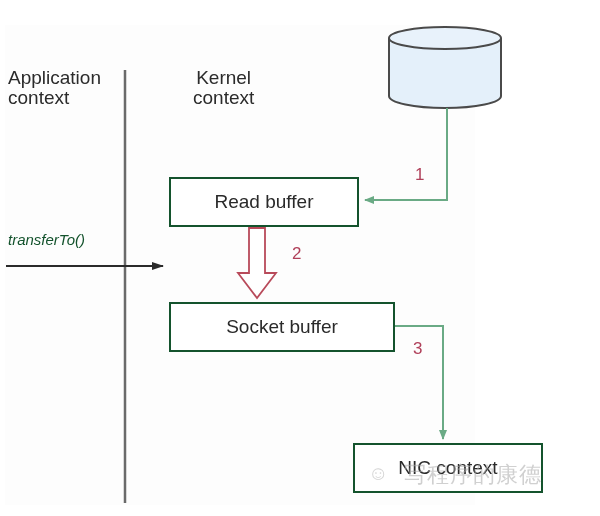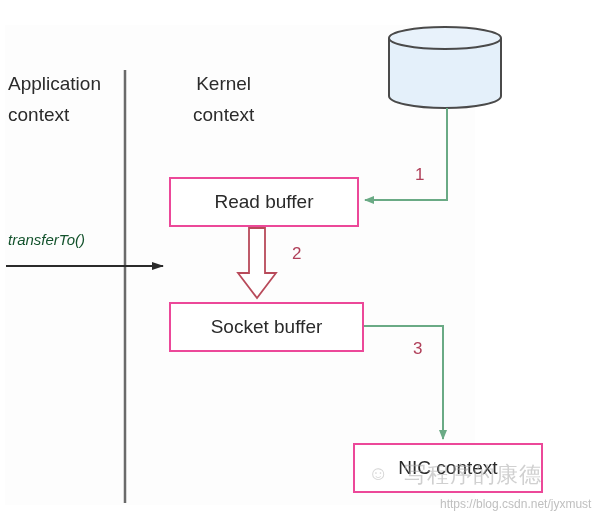--- a/index.html
+++ b/index.html
@@ -1,27 +1,27 @@
 <!DOCTYPE html>
 <html><head>
   <meta charset="utf-8">
   <style>
     html, body { margin: 0; padding: 0; background: #ffffff; }
     body { width: 600px; height: 516px; position: relative; overflow: hidden;
            font-family: "Liberation Sans", sans-serif; color: #2a2a2a; }
     .canvas { position: absolute; left: 0; top: 0; width: 600px; height: 516px; }
     .panel-bg { position: absolute; left: 5px; top: 25px; width: 470px; height: 480px; background: #fdfdfd; }
-    .label { position: absolute; font-size: 19px; line-height: 31px; color: #2b2b2b; }
+    .label { position: absolute; font-size: 19px; line-height: 20px; color: #2b2b2b; }
     .label.app { left: 8px; top: 68px; }
     .label.kernel { left: 193px; top: 68px; text-align: center; }
     .fn-label { position: absolute; left: 8px; top: 231px; font-size: 15px; font-style: italic; color: #14532d; }
-    .box { position: absolute; border: 2px solid #ec4899; background: #fff; box-sizing: border-box;
+    .box { position: absolute; border: 2px solid #14532d; background: #fff; box-sizing: border-box;
            display: flex; align-items: center; justify-content: center; font-size: 19px; color: #2a2a2a; }
     .box.read { left: 169px; top: 177px; width: 190px; height: 50px; }
-    .box.socket { left: 169px; top: 302px; width: 195px; height: 50px; }
+    .box.socket { left: 169px; top: 302px; width: 226px; height: 50px; }
     .box.nic { left: 353px; top: 443px; width: 190px; height: 50px; }
     .step { position: absolute; font-size: 17px; color: #b0405a; }
     .step.s1 { left: 415px; top: 165px; }
     .step.s2 { left: 292px; top: 244px; }
     .step.s3 { left: 413px; top: 339px; }
     .wm-cn { position: absolute; left: 404px; top: 460px; font-size: 22px; color: rgba(170,170,170,0.55); letter-spacing: 1px; }
     .wm-icon { position: absolute; left: 368px; top: 462px; font-size: 20px; color: rgba(170,170,170,0.5); }
     .wm-url { position: absolute; left: 440px; top: 497px; font-size: 12px; color: rgba(175,175,175,0.8); }
   </style>
 </head>
@@ -72,14 +72,13 @@
   <div class="box nic">
     <span>NIC context</span>
   </div>
 
   <div class="step s1">1</div>
   <div class="step s2">2</div>
   <div class="step s3">3</div>
 
   <div class="wm-icon">☺</div>
   <div class="wm-cn">写程序的康德</div>
-  <div class="wm-url">https://blog.csdn.net/jyxmust</div>
 </div>
 
 </body></html>

